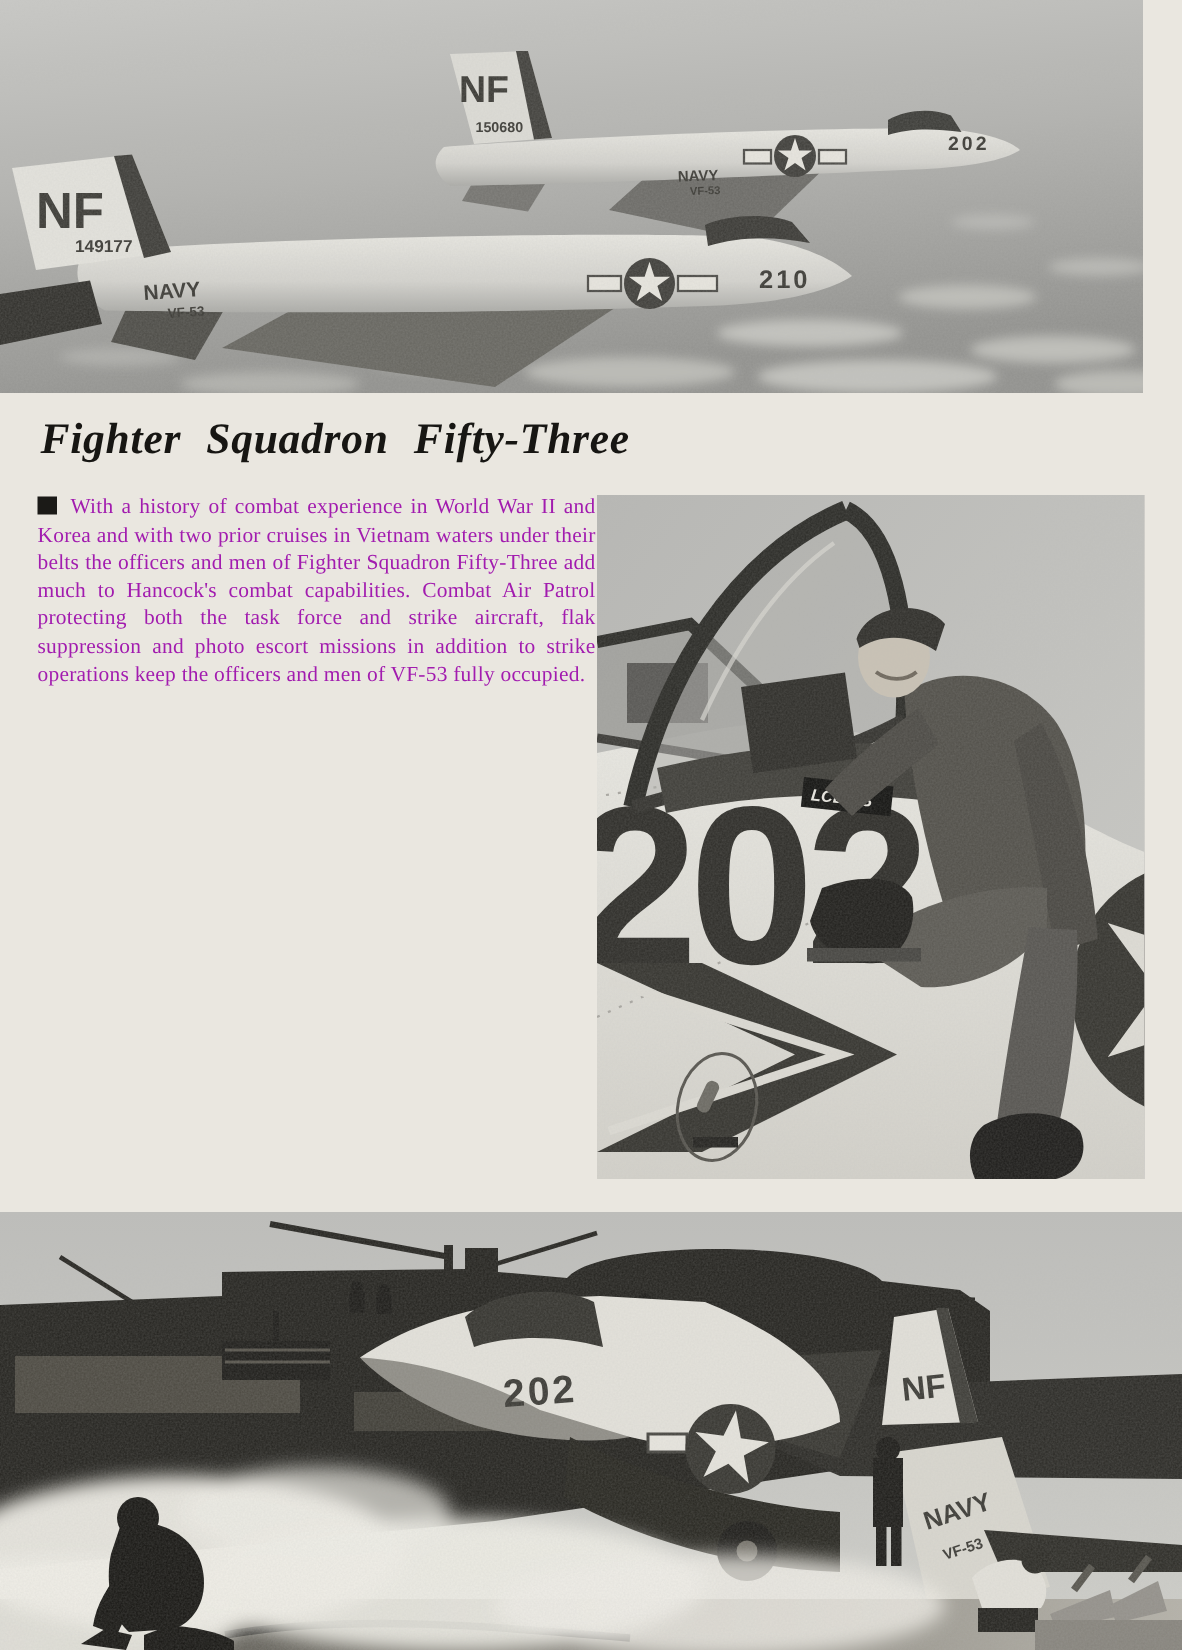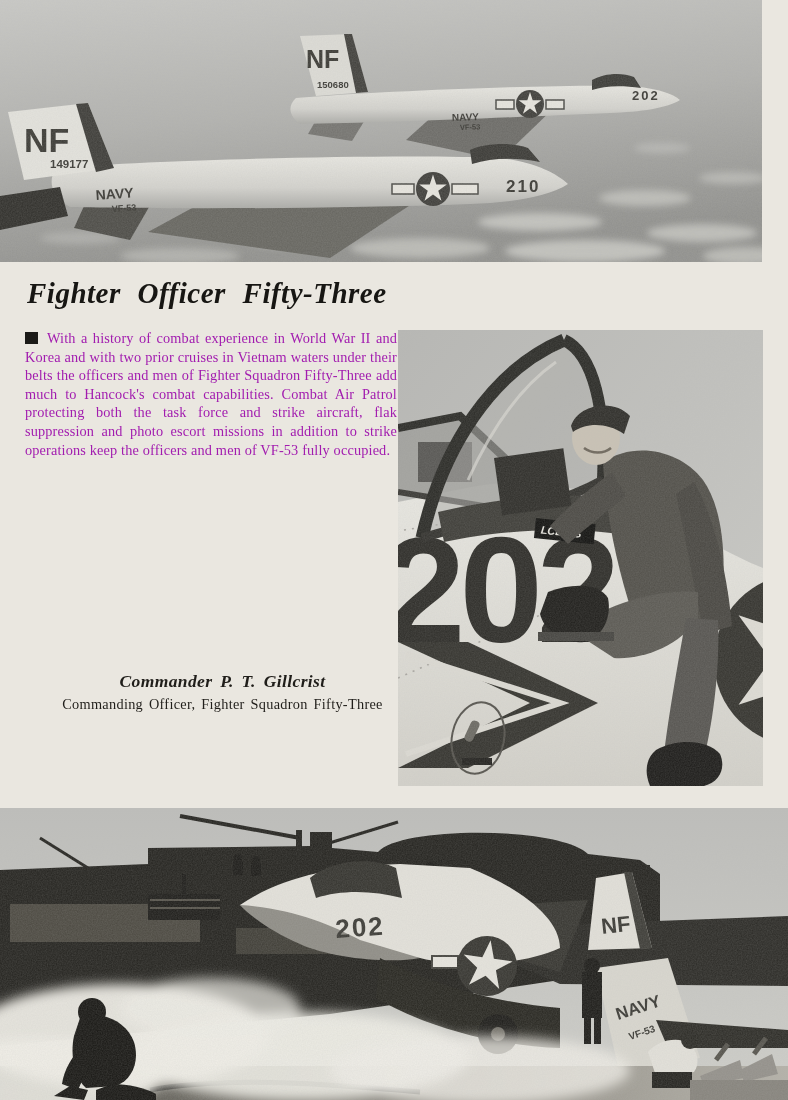--- a/index.html
+++ b/index.html
@@ -106,30 +106,26 @@
           <path d="M0,-1 L0.2245,-0.309 L0.9511,-0.309 L0.3633,0.118 L0.5878,0.809 L0,0.382 L-0.5878,0.809 L-0.3633,0.118 L-0.9511,-0.309 L-0.2245,-0.309 Z" transform="translate(433,189) scale(14.5)" fill="#e8e6df"></path>
         </g>
         <text class="mk" x="96" y="200" font-size="14" transform="rotate(-4 96 200)">NAVY</text>
         <text class="mk" x="112" y="212" font-size="9" transform="rotate(-4 112 212)">VF-53</text>
         <text class="mk" x="506" y="192" font-size="17" letter-spacing="2">210</text>
       </g>
       <rect width="762" height="262" filter="url(#grainT)"></rect>
     </svg>
   </figure>
 
-  <h1 class="title">Fighter Officer Fifty-Three</h1>
+  <h1 class="title">Fighter Squadron Fifty-Three</h1>
 
   <div class="article">
     <span class="bullet"></span><span>With a history of combat experience in World War II and Korea and with two prior cruises in Vietnam waters under their belts the officers and men of Fighter Squadron Fifty-Three add much to Hancock's combat capabilities. Combat Air Patrol protecting both the task force and strike aircraft, flak suppression and photo escort missions in addition to strike operations keep the officers and men of VF-53 fully occupied.</span>
   </div>
 
-  <div class="caption">
-    <div class="caption-name">Commander P. T. Gillcrist</div>
-    <div class="caption-role">Commanding Officer, Fighter Squadron Fifty-Three</div>
-  </div>
 
   <figure class="photo photo-commander">
     <svg viewBox="0 0 365 456" preserveAspectRatio="none">
       <defs>
         <linearGradient id="skyR" x1="0" y1="0" x2="1" y2="1">
           <stop offset="0" stop-color="#b7b7b4"></stop>
             <stop offset="1" stop-color="#cbcbc7"></stop>
         </linearGradient>
         <linearGradient id="fuseR" x1="0" y1="0" x2="0" y2="1">
           <stop offset="0" stop-color="#e9e8e2"></stop>

